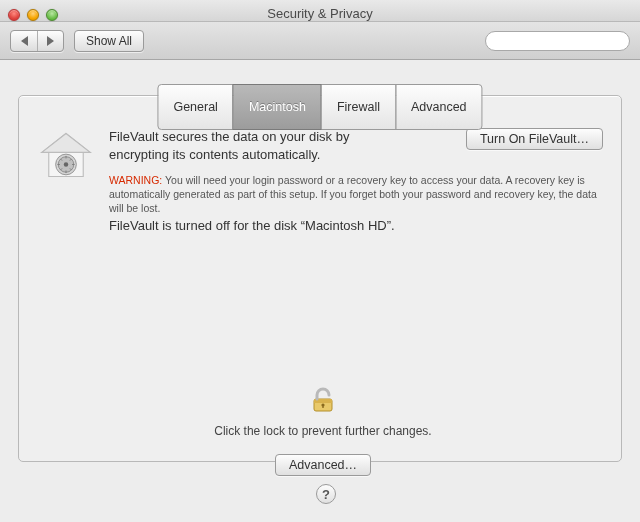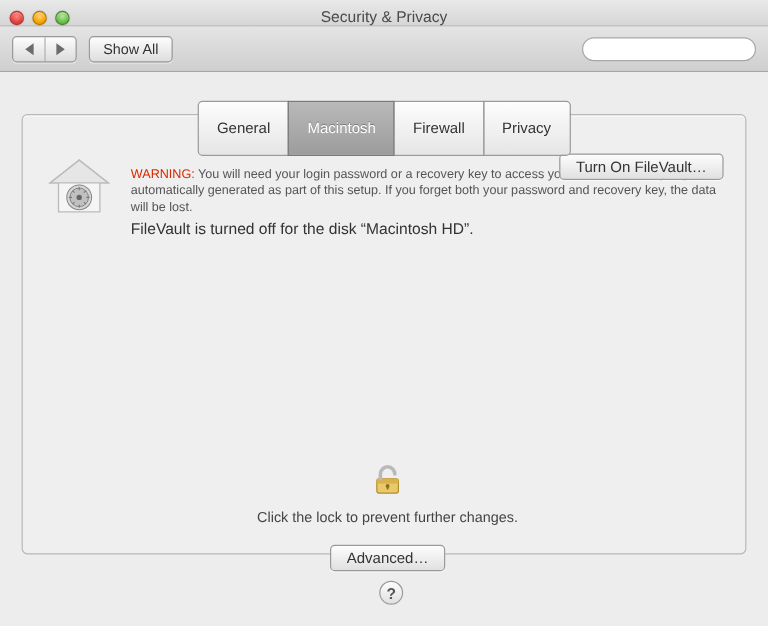--- a/index.html
+++ b/index.html
@@ -250,21 +250,21 @@
     <input type="text" placeholder="" style="">
   </div>
 </div>
 
 <div class="content">
 
   <div class="tabbar">
     <div class="tab">General</div>
     <div class="tab active">Macintosh</div>
     <div class="tab">Firewall</div>
-    <div class="tab">Privacy</div>
+    <div class="tab">Advanced</div>
   </div>
 
   <div class="panel">
     <button class="aqua-btn turnon">Turn On FileVault…</button>
 
     <div class="row">
       <div class="house">
         <svg width="56" height="50" viewBox="0 0 64 58">
           <polygon points="32,4 4,26 12,26 12,54 52,54 52,26 60,26" fill="#f5f5f5" stroke="#bcbcbc" stroke-width="1.3"></polygon>
           <polygon points="32,4 4,26 60,26" fill="#e6e6e6" stroke="#bcbcbc" stroke-width="1.3"></polygon>
@@ -277,20 +277,21 @@
             <line x1="22" y1="40" x2="25" y2="40"></line>
             <line x1="39" y1="40" x2="42" y2="40"></line>
             <line x1="25.5" y1="33.5" x2="27.5" y2="35.5"></line>
             <line x1="36.5" y1="44.5" x2="38.5" y2="46.5"></line>
             <line x1="38.5" y1="33.5" x2="36.5" y2="35.5"></line>
             <line x1="27.5" y1="44.5" x2="25.5" y2="46.5"></line>
           </g>
         </svg>
       </div>
       <div class="textcol">
+        <div class="desc">FileVault secures the data on your disk by encrypting its contents automatically.</div>
         <div class="warn">
           <span class="w">WARNING:</span>
           <span>You will need your login password or a recovery key to access your data. A recovery key is automatically generated as part of this setup. If you forget both your password and recovery key, the data will be lost.</span>
         </div>
         <div class="status">FileVault is turned off for the disk “Macintosh HD”.</div>
       </div>
     </div>
   </div>
 
   <div class="footer">

